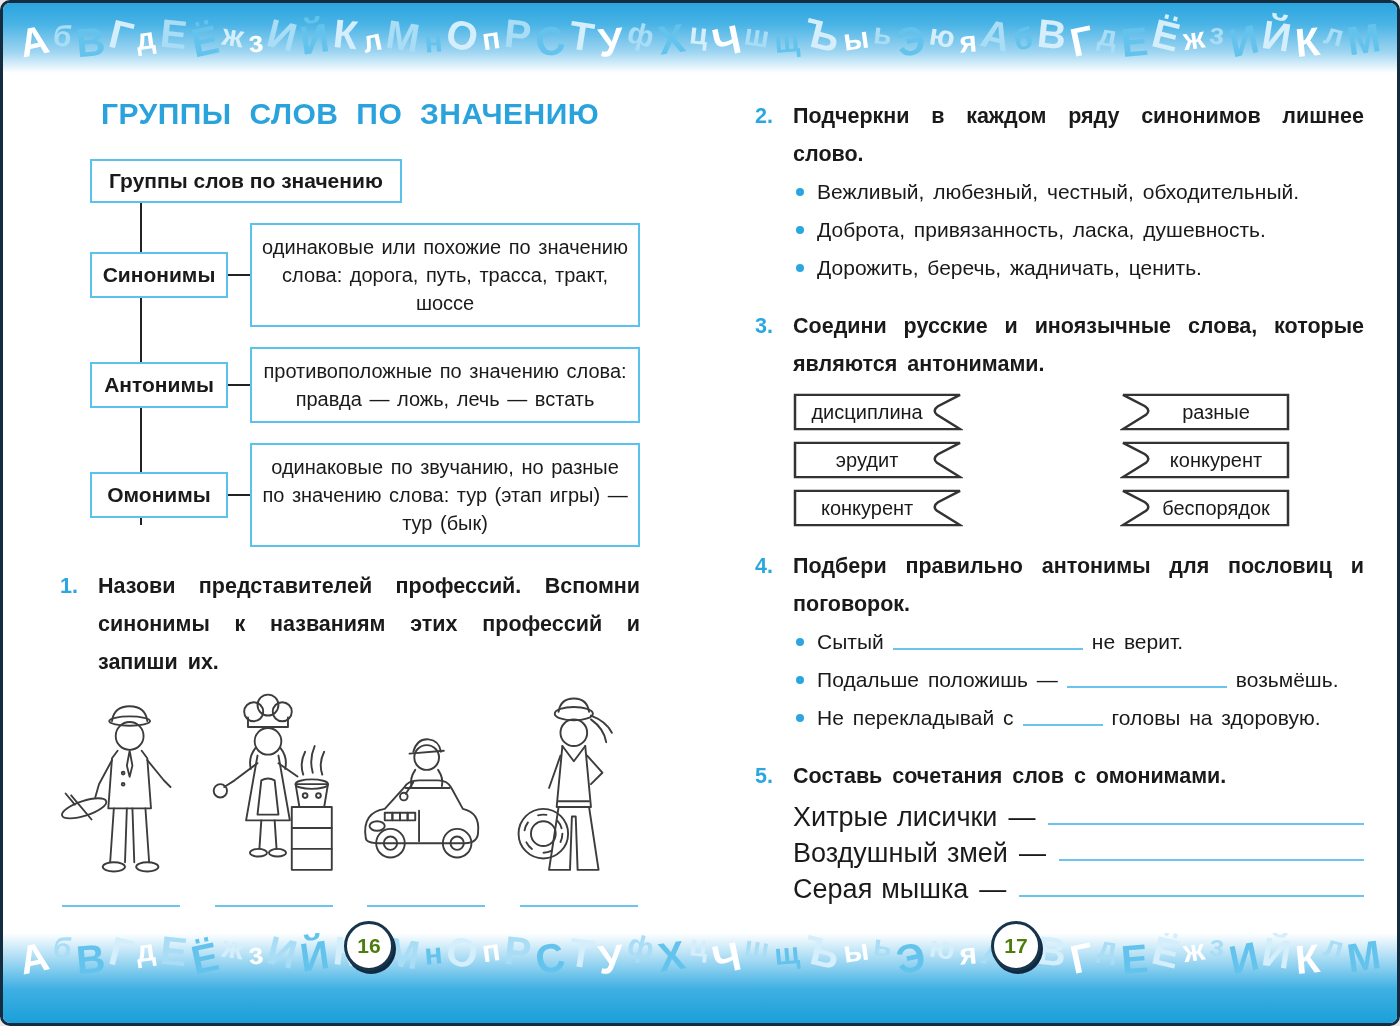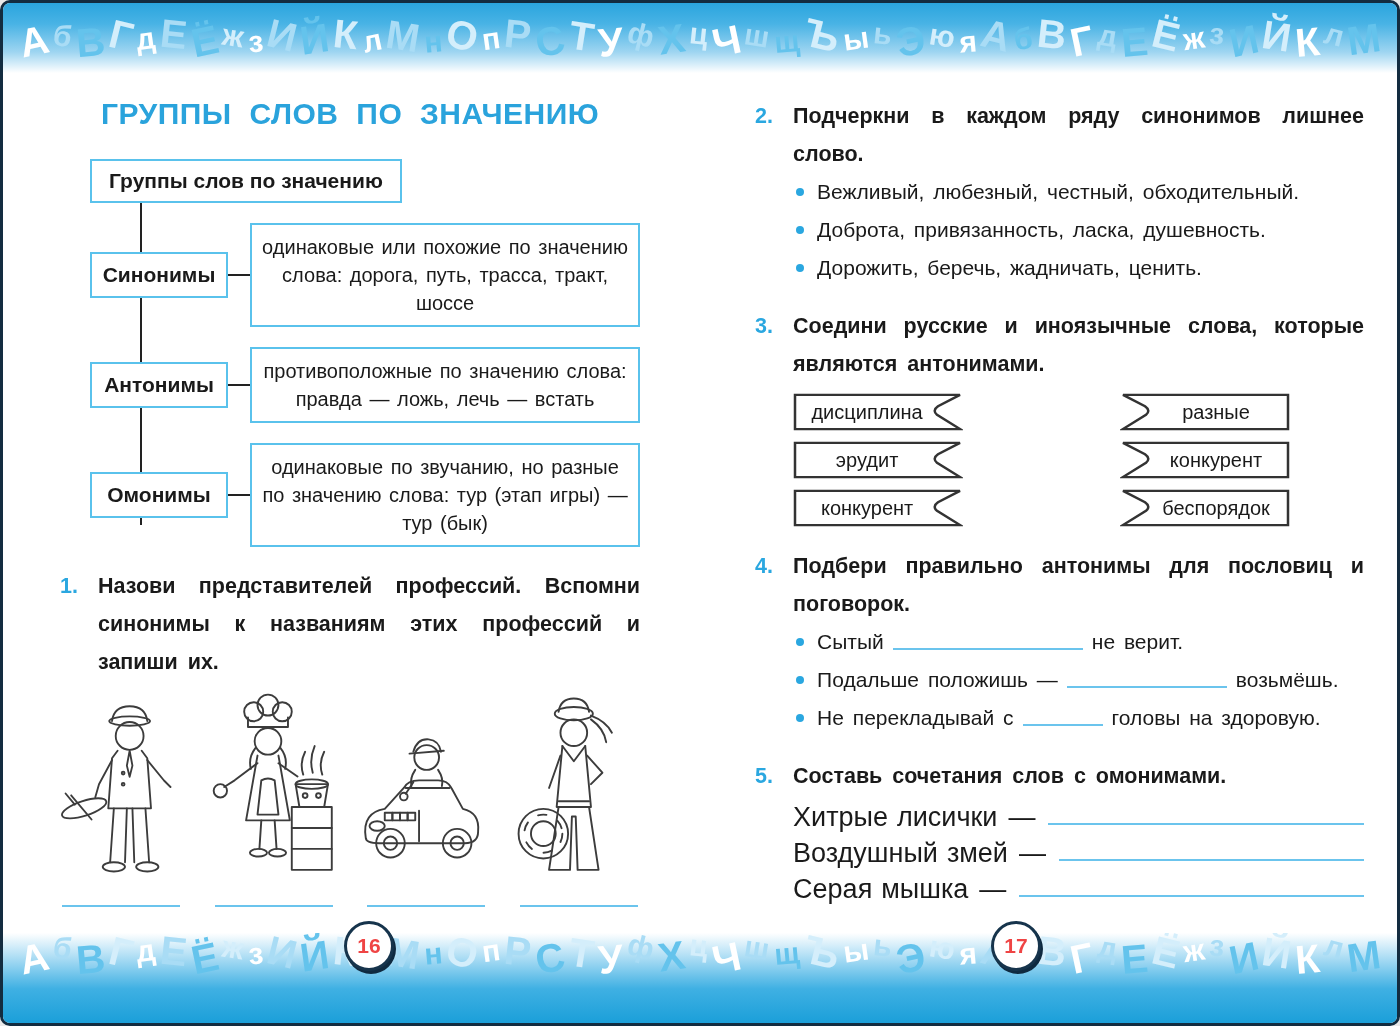--- a/index.html
+++ b/index.html
@@ -16,21 +16,21 @@
   .band-bottom .letters {align-items:flex-start; padding-top:2px;}
   .bl {display:inline-block; line-height:1;}
   .c0{color:#ffffff}.c1{color:#a9dcf5}.c2{color:#64c3ec}.c3{color:#d4eefb}
   .r0{transform:rotate(-12deg) translateY(3px)} .r1{transform:rotate(9deg) translateY(-2px)}
   .r2{transform:rotate(-5deg) translateY(4px)}  .r3{transform:rotate(14deg) translateY(-3px)}
   .r4{transform:rotate(-8deg) translateY(1px)}  .r5{transform:rotate(6deg) translateY(-4px)}
 
   .pagenum {position:absolute; top:-12px; width:44px; height:44px; border-radius:50%;
             background:#fff; border:3px solid #16344c; box-shadow:2px 3px 0 #0f2a40;
             display:flex; align-items:center; justify-content:center;
-            font-weight:bold; font-size:21px; color:#ef4444; z-index:5;}
+            font-weight:bold; font-size:21px; color:#4d7c0f; z-index:5;}
   .pagenum-16 {left:341px;} .pagenum-17 {left:988px;}
 
   
   .spread {display:flex; height:856px;}
   .page {box-sizing:border-box;}
   .page-left  {width:700px; padding:10px 60px 0 57px;}
   .page-right {width:700px; padding:24px 33px 0 55px;}
 
   .page-title {margin:14px 0 0; text-align:center; font-size:30px; font-weight:800;
                color:#2aa3dc; letter-spacing:0.5px; word-spacing:9px;}

